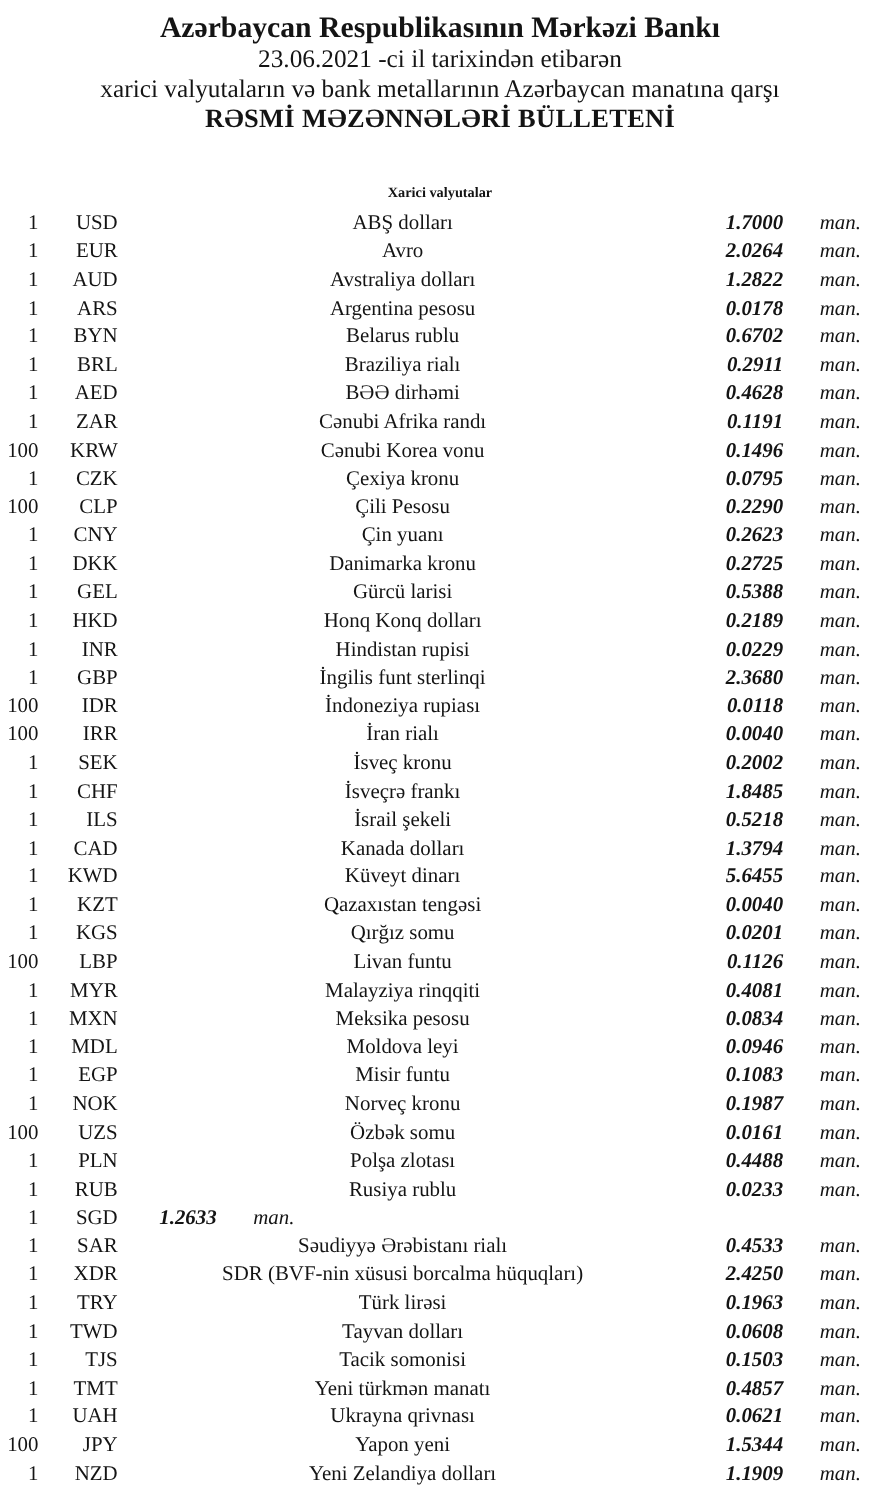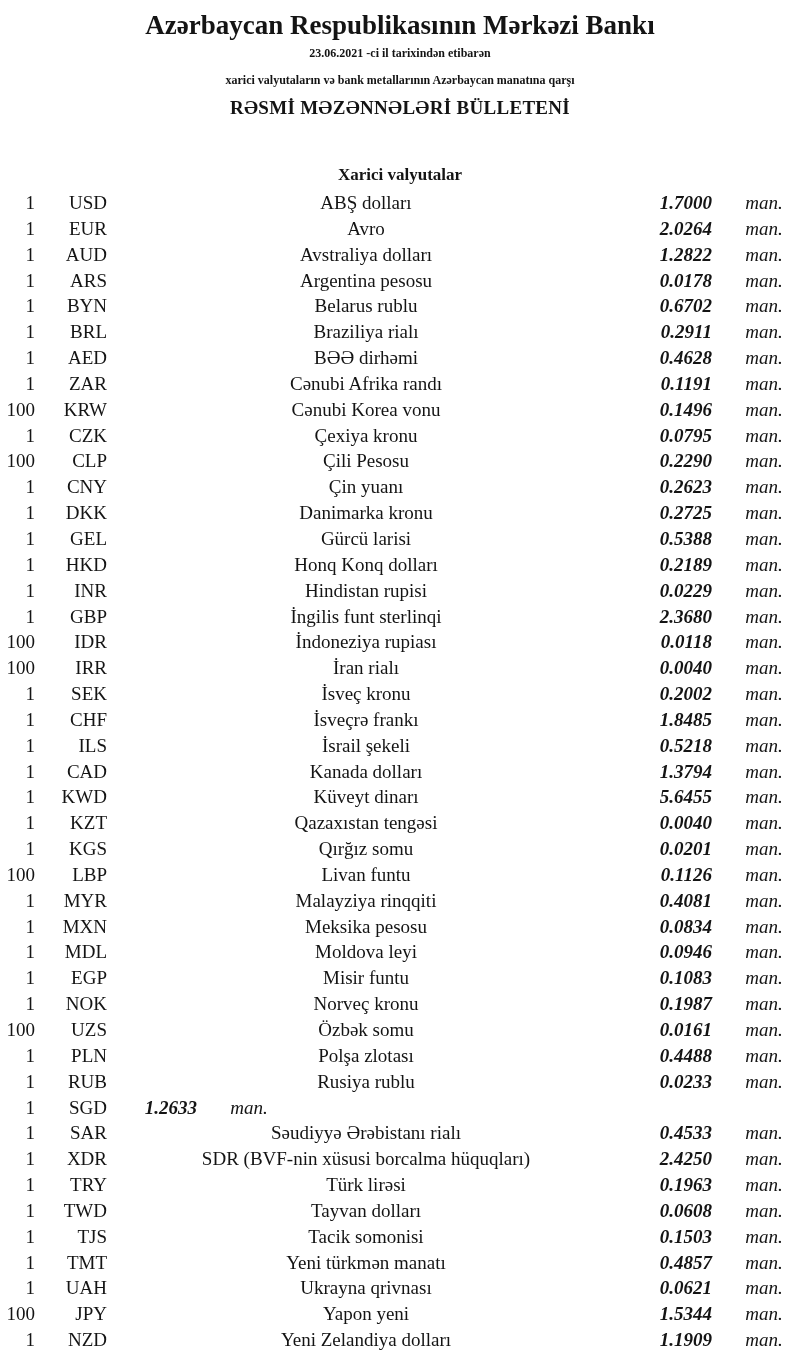--- a/index.html
+++ b/index.html
@@ -17,34 +17,34 @@
     overflow: hidden;
   }
   .doc-header { text-align: center; }
   .doc-title {
     padding-top: 10px;
     font-size: 27px;
     line-height: 30px;
     font-weight: 700;
   }
   .doc-subline {
-    font-size: 12px;
+    font-size: 23px;
     line-height: 27px;
-    font-weight: 700;
+    font-weight: 400;
   }
   .doc-bulletin {
-    font-size: 19px;
+    font-size: 24px;
     line-height: 28px;
     font-weight: 700;
     letter-spacing: 0.3px;
   }
   .section-title {
     margin-top: 40px;
     text-align: center;
-    font-size: 17px;
+    font-size: 13px;
     line-height: 26px;
     font-weight: 700;
   }
   .rates-table {
     margin-top: 2px;
   }
   .row {
     display: flex;
     align-items: baseline;
     height: 25.85px;

